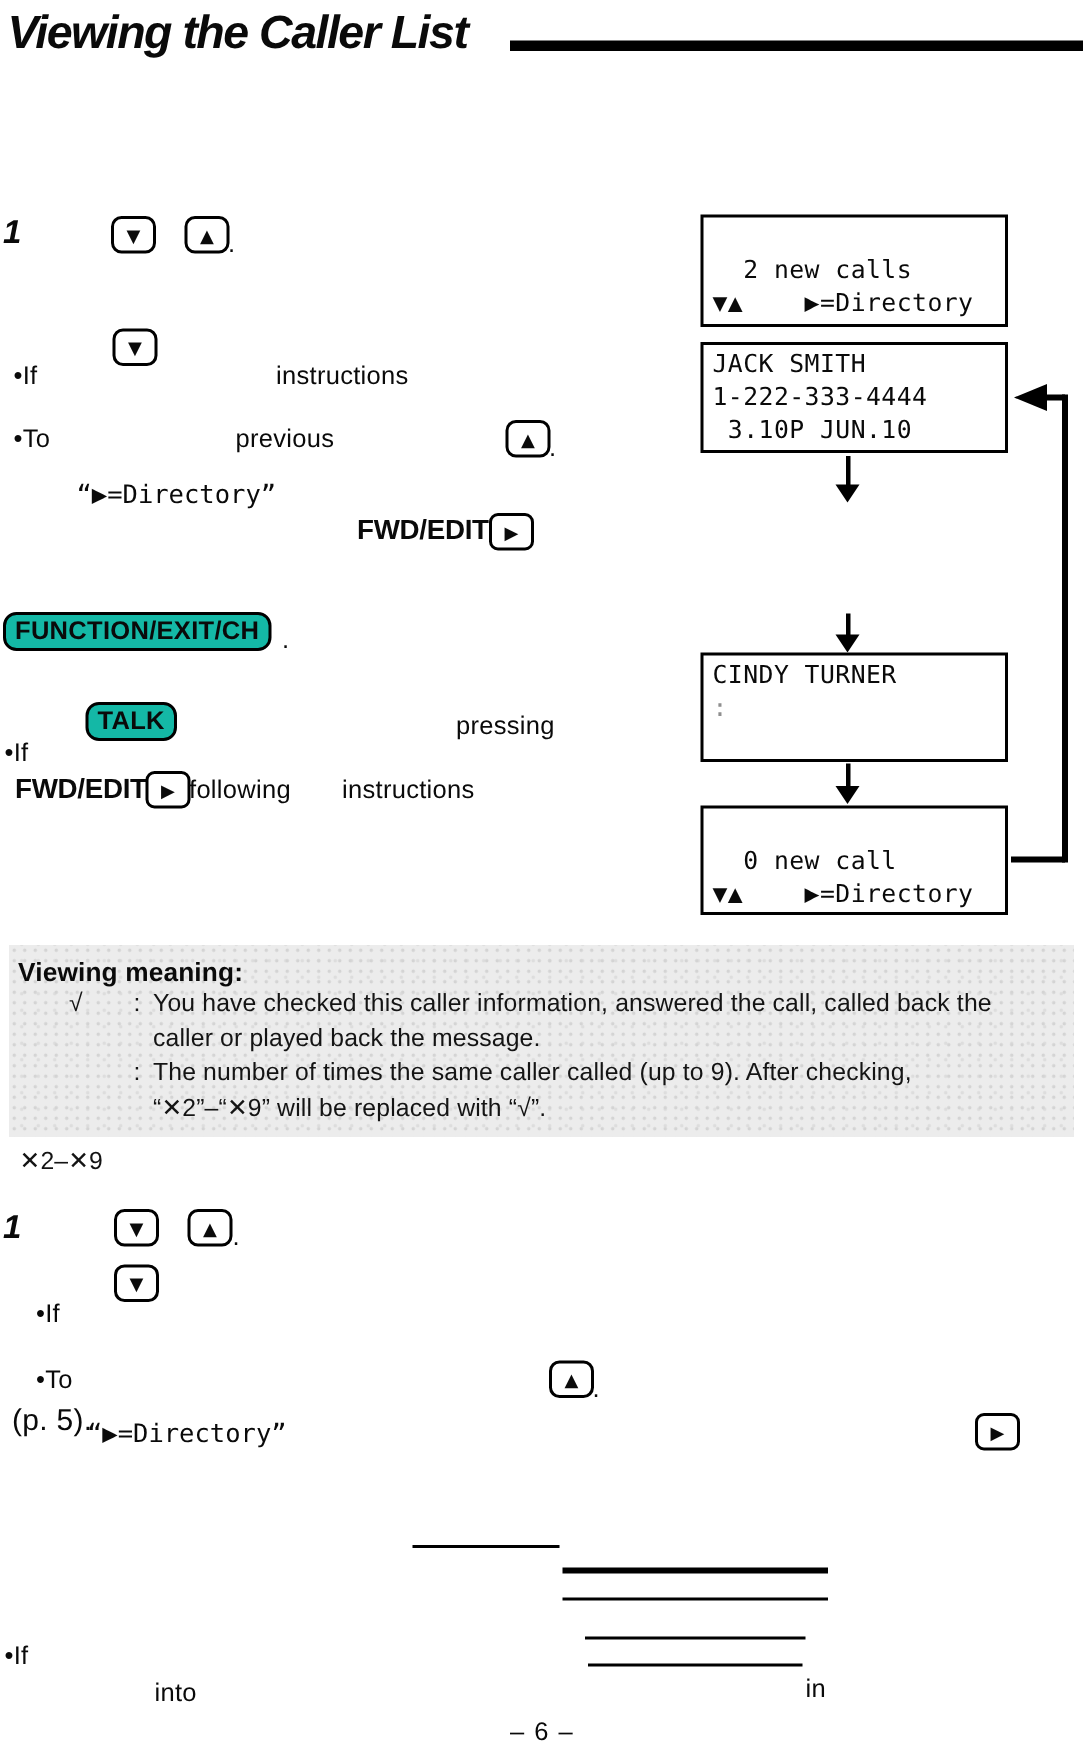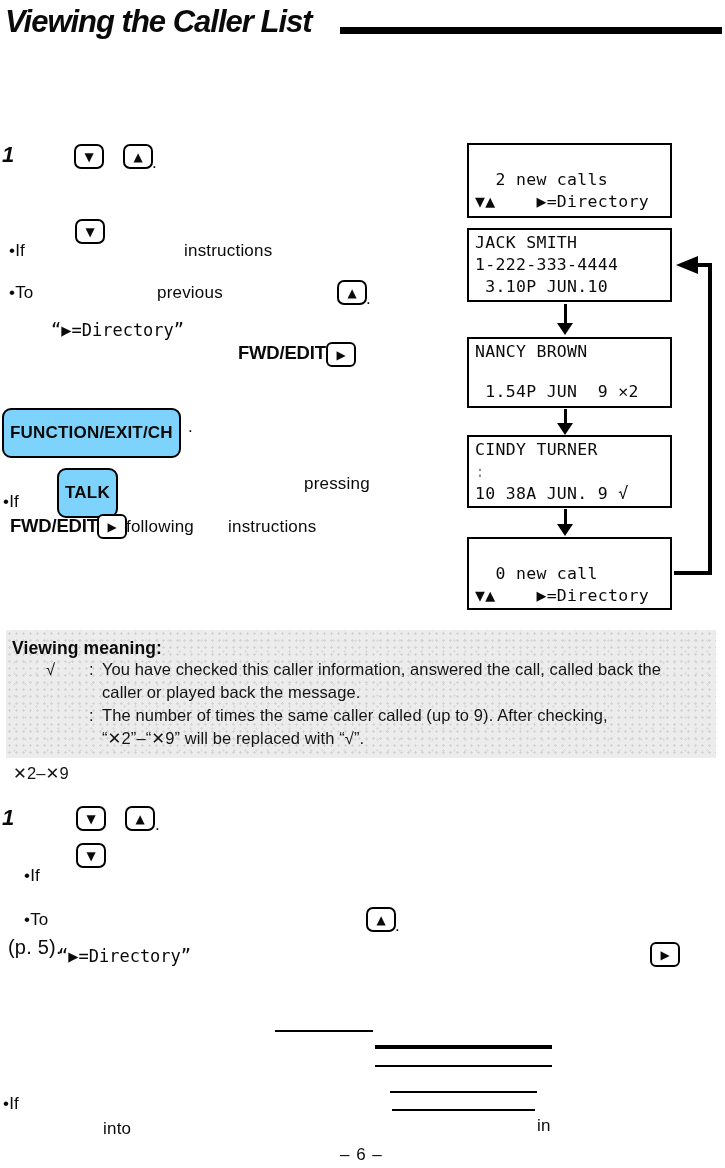--- a/index.html
+++ b/index.html
@@ -6,22 +6,22 @@
   .page{position:relative;width:725px;height:1168px;background:#fff;overflow:hidden;
         font-family:"Liberation Sans",sans-serif;color:#0a0a0a;}
   .abs{position:absolute;}
   .frag{font-size:17px;letter-spacing:.2px;white-space:nowrap;}
   .title{font-size:31px;font-weight:bold;font-style:italic;letter-spacing:-1px;white-space:nowrap;}
   .rule{position:absolute;background:#000;}
   .stepnum{font-size:22px;font-weight:bold;font-style:italic;}
   .key{position:absolute;width:26px;height:21px;border:2.5px solid #000;border-radius:7px;
        background:#fff;display:flex;align-items:center;justify-content:center;
        font-size:12px;line-height:1;font-family:"DejaVu Sans",sans-serif;}
-  .boxed{position:absolute;border:2.5px solid #000;border-radius:9px;padding:13px 6px;
-         font-weight:bold;font-size:17px;letter-spacing:.2px;background:#7dd3fc;white-space:nowrap;}
+  .boxed{position:absolute;border:2.5px solid #000;border-radius:9px;padding:1px 6px;
+         font-weight:bold;font-size:17px;letter-spacing:.2px;background:#14b8a6;white-space:nowrap;}
   .mono{font-family:"DejaVu Sans Mono","DejaVu Sans",monospace;}
   .dirhint{font-size:17px;white-space:nowrap;}
   .fwdlabel{font-size:18.5px;font-weight:bold;letter-spacing:-.2px;white-space:nowrap;}
   .lcd{position:absolute;left:467px;width:205px;border:2px solid #000;background:#fff;
        padding:2px 6px;box-sizing:border-box;}
   .lcd-line{height:22px;line-height:22px;font-family:"DejaVu Sans Mono","DejaVu Sans",monospace;
             font-size:16.5px;letter-spacing:.3px;white-space:pre;}
   .lcd-line.faint{color:#8f8f8f;}
   .flow-arrow{position:absolute;width:16px;}
   .flow-bar{position:absolute;left:6.5px;top:0;width:3px;background:#000;}
@@ -101,35 +101,29 @@
     <div class="lcd-line">JACK SMITH</div>
     <div class="lcd-line">1-222-333-4444</div>
     <div class="lcd-line"> 3.10P JUN.10</div>
   </div>
 
   <div class="flow-arrow" style="left:557px;top:304px;height:31px;">
     <div class="flow-bar" style="height:20px;"></div>
     <div class="flow-head"></div>
   </div>
 
-  <div class="lcd" style="top:337px;height:71px;">
-    <div class="lcd-line">NANCY BROWN</div>
-    <div class="lcd-line" style="height:18px;"></div>
-    <div class="lcd-line"> 1.54P JUN  9 ✕2</div>
-  </div>
 
   <div class="flow-arrow" style="left:557px;top:409px;height:26px;">
     <div class="flow-bar" style="height:15px;"></div>
     <div class="flow-head"></div>
   </div>
 
   <div class="lcd" style="top:435px;height:73px;">
     <div class="lcd-line">CINDY TURNER</div>
     <div class="lcd-line faint">:</div>
-    <div class="lcd-line">10 38A JUN. 9 √</div>
   </div>
 
   <div class="flow-arrow" style="left:557px;top:509px;height:27px;">
     <div class="flow-bar" style="height:16px;"></div>
     <div class="flow-head"></div>
   </div>
 
   <div class="lcd" style="top:537px;height:73px;">
     <div class="lcd-line"></div>
     <div class="lcd-line">  0 new call</div>

